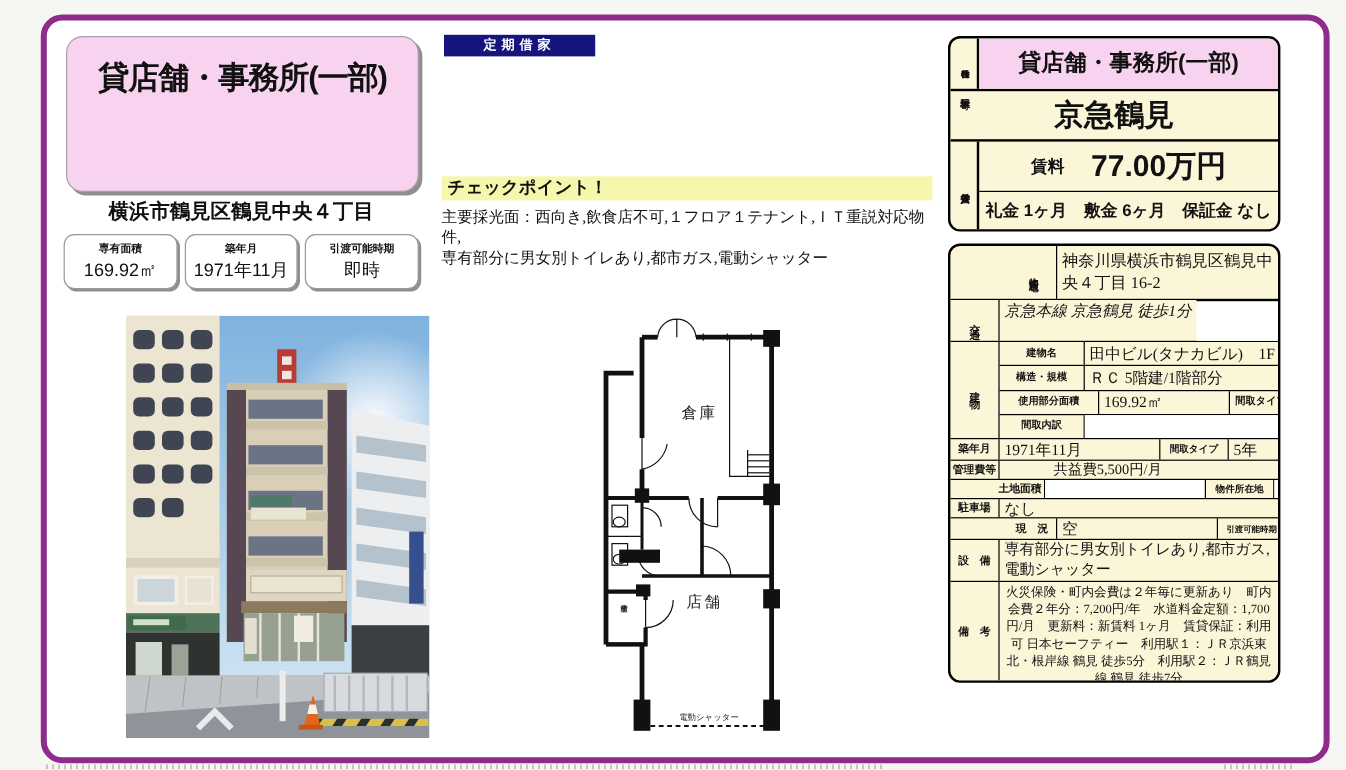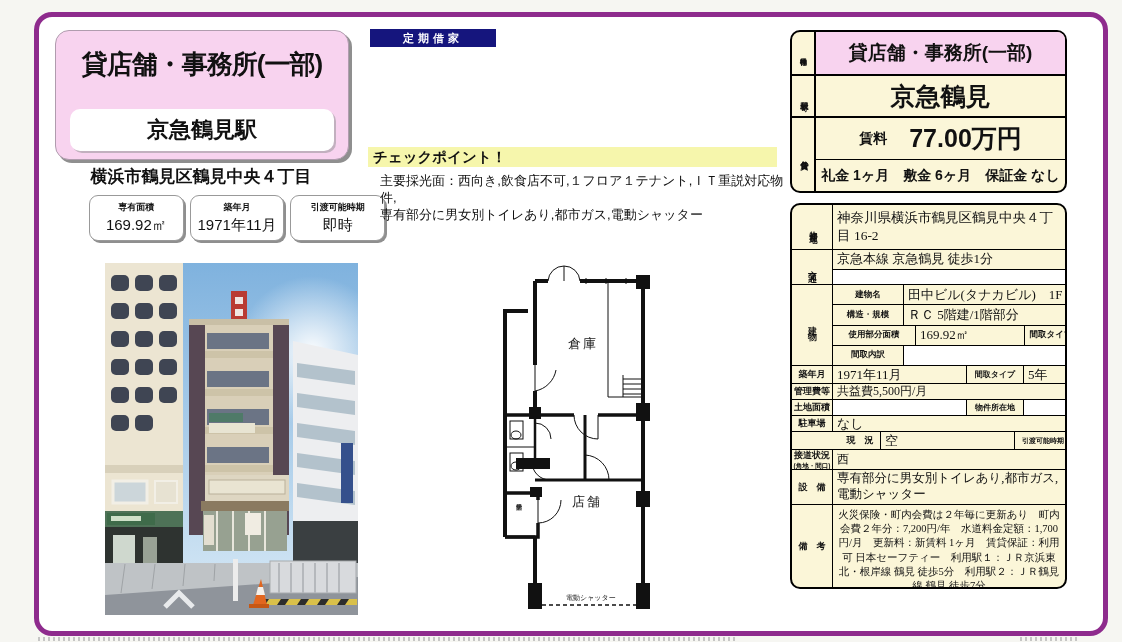--- a/index.html
+++ b/index.html
@@ -10,32 +10,32 @@
   .abs{position:absolute;}
 
   
   .title-box{left:55px;top:30px;width:292px;height:128px;background:#f8d3ef;
              border:1px solid #b09cae;border-radius:14px;box-shadow:3px 3px 0 #8f8f8f;}
   .title-main{margin-top:16px;text-align:center;font-size:26px;font-weight:bold;letter-spacing:-1px;white-space:nowrap;}
   .station-box{position:absolute;left:14px;right:14px;bottom:8px;height:42px;background:#fff;
                border-radius:10px;box-shadow:2px 2px 0 #c2b0bf;text-align:center;
                font-size:22px;font-weight:bold;line-height:42px;}
   .addr{left:55px;top:165px;width:292px;text-align:center;font-size:17px;font-weight:bold;}
-  .info-boxes{left:53px;top:195px;width:296px;display:flex;gap:6px;margin-left:36px;}
+  .info-boxes{left:53px;top:195px;width:296px;display:flex;gap:6px;}
   .info-box{flex:1;height:44px;background:#fff;border:1px solid #999;border-radius:9px;
             box-shadow:2px 2px 0 #8f8f8f;text-align:center;}
   .info-label{font-size:9px;font-weight:bold;margin-top:5px;}
   .info-value{font-size:15px;margin-top:2px;white-space:nowrap;}
 
   
   .badge{left:370px;top:29px;width:126px;height:18px;background:#15157d;color:#fff;
          font-size:11px;font-weight:bold;text-align:center;line-height:18px;letter-spacing:4px;}
   .cp-title{left:368px;top:147px;width:404px;height:20px;background:#f6f6ac;
             font-size:14.5px;font-weight:bold;line-height:20px;padding-left:5px;}
-  .cp-body{left:380px;top:173px;width:416px;font-size:13px;line-height:1.3;}
+  .cp-body{left:368px;top:173px;width:416px;font-size:13px;line-height:1.3;font-family:Liberation Serif, serif;}
 
   
   .photo{left:105px;top:263px;width:253px;height:352px;overflow:hidden;}
   .plan{left:490px;top:265px;width:195px;height:355px;}
   .plan-label{position:absolute;font-size:13px;color:#222;letter-spacing:2px;}
   .plan-label-sm{position:absolute;font-size:7px;color:#222;}
   .plan-label-v{position:absolute;font-size:6px;color:#222;writing-mode:vertical-rl;text-orientation:upright;line-height:1;}
 
   
   .sum{left:790px;top:30px;width:273px;border:2px solid #000;border-radius:10px;
@@ -80,21 +80,20 @@
                height:4px;opacity:.75;}
 </style>
 </head>
 <body>
 
 <div class="page">
   <div class="sheet"></div>
 
   <div class="abs title-box">
     <div class="title-main">貸店舗・事務所(一部)</div>
-    <div class="station-box">京急鶴見駅</div>
   </div>
   <div class="abs addr">横浜市鶴見区鶴見中央４丁目</div>
   <div class="abs info-boxes">
     <div class="info-box">
       <div class="info-label">専有面積</div>
       <div class="info-value">169.92㎡</div>
     </div>
     <div class="info-box">
       <div class="info-label">築年月</div>
       <div class="info-value">1971年11月</div>
@@ -305,48 +304,48 @@
     <div class="plan-label" style="left:82px;top:228px;">店舗</div>
     <div class="plan-label-v" style="left:26px;top:234px;">受水槽室</div>
     <div class="plan-label-sm" style="left:76px;top:328px;">電動シャッター</div>
   </div>
 
   <div class="abs sum">
     <div class="sum-row" style="height:42px;">
       <div class="vlab" style="font-size:7px;">物件種目</div>
       <div class="sum-type-val">貸店舗・事務所(一部)</div>
     </div>
-    <div class="sum-row" style="height:40px;">
+    <div class="sum-row" style="height:40px;flex-direction:column;">
       <div class="vlab" style="font-size:8px;">最寄駅</div>
       <div class="sum-sta-val">京急鶴見</div>
     </div>
     <div class="sum-row" style="height:73px;">
       <div class="vlab" style="font-size:8px;">賃貸条件</div>
       <div class="sum-terms">
         <div class="rent-row">
           <span class="rent-lab">賃料</span>
           <span class="rent-val">77.00万円</span>
         </div>
         <div class="terms-row">礼金 1ヶ月　敷金 6ヶ月　保証金 なし</div>
       </div>
     </div>
   </div>
 
   <div class="abs dt">
-    <div class="dt-row" style="height:44px;">
+    <div class="dt-row" style="height:44px;padding-left:48px;">
       <div class="dt-lab" style="font-size:8px;">
           <span class="v">物件所在地</span>
         </div>
       <div class="dt-val serif" style="font-size:13.5px;">神奈川県横浜市鶴見区鶴見中央４丁目 16-2</div>
     </div>
     <div class="dt-row" style="height:34px;">
       <div class="dt-lab">
           <span class="v" style="letter-spacing:4px;">交通</span>
         </div>
-      <div style="flex:1;display:flex;flex-direction:column;">
+      <div style="flex:1;display:flex;flex-direction:row;font-style:italic;">
         <div class="serif" style="height:19px;padding:0 4px;font-size:13px;">京急本線 京急鶴見 徒歩1分</div>
         <div class="empty" style="flex:1;border-top:1px solid #000;"></div>
       </div>
     </div>
     <div class="dt-row" style="height:80px;">
       <div class="dt-lab">
           <span class="v" style="letter-spacing:6px;">建物</span>
         </div>
       <div class="bld-grid">
         <div class="bld-row">
@@ -368,47 +367,40 @@
           <div class="bld-val empty"></div>
         </div>
       </div>
     </div>
     <div class="dt-row" style="height:17px;">
       <div class="dt-lab">築年月</div>
       <div class="dt-val serif" style="flex:0 0 125px;">1971年11月</div>
       <div class="midlab">間取タイプ</div>
       <div class="dt-val serif">5年</div>
     </div>
-    <div class="dt-row" style="height:15px;">
+    <div class="dt-row" style="height:15px;gap:41px;">
       <div class="dt-lab">管理費等</div>
       <div class="dt-val serif" style="font-size:12px;">共益費5,500円/月</div>
     </div>
-    <div class="dt-row" style="height:15px;">
+    <div class="dt-row" style="height:15px;padding-left:38px;">
       <div class="dt-lab">土地面積</div>
       <div class="dt-val empty" style="flex:0 0 125px;"></div>
       <div class="midlab">物件所在地</div>
       <div class="dt-val empty"></div>
     </div>
     <div class="dt-row" style="height:15px;">
       <div class="dt-lab">駐車場</div>
       <div class="dt-val serif">なし</div>
     </div>
     <div class="dt-row" style="height:17px;padding-left:48px;">
       <div class="dt-lab">現　況</div>
       <div class="dt-val serif" style="flex:0 0 125px;">空</div>
       <div class="midlab" style="font-size:7px;">引渡可能時期</div>
       <div class="dt-val serif">即時</div>
     </div>
-    <div class="dt-row" style="height:19px;">
-      <div class="dt-lab lab2">
-        <span>接道状況</span>
-        <span class="s">(角地・間口)</span>
-      </div>
-      <div class="dt-val serif" style="font-size:12px;">西</div>
-    </div>
     <div class="dt-row" style="height:34px;">
       <div class="dt-lab">設　備</div>
       <div class="dt-val serif" style="font-size:12.5px;line-height:1.25;">専有部分に男女別トイレあり,都市ガス,電動シャッター</div>
     </div>
     <div class="dt-row" style="height:82px;">
       <div class="dt-lab">備　考</div>
       <div class="dt-val serif" style="font-size:10.5px;line-height:1.35;align-items:flex-start;padding-top:3px;text-align:center;">火災保険・町内会費は２年毎に更新あり　町内会費２年分：7,200円/年　水道料金定額：1,700円/月　更新料：新賃料 1ヶ月　賃貸保証：利用可 日本セーフティー　利用駅１：ＪＲ京浜東北・根岸線 鶴見 徒歩5分　利用駅２：ＪＲ鶴見線 鶴見 徒歩7分</div>
     </div>
   </div>
 

